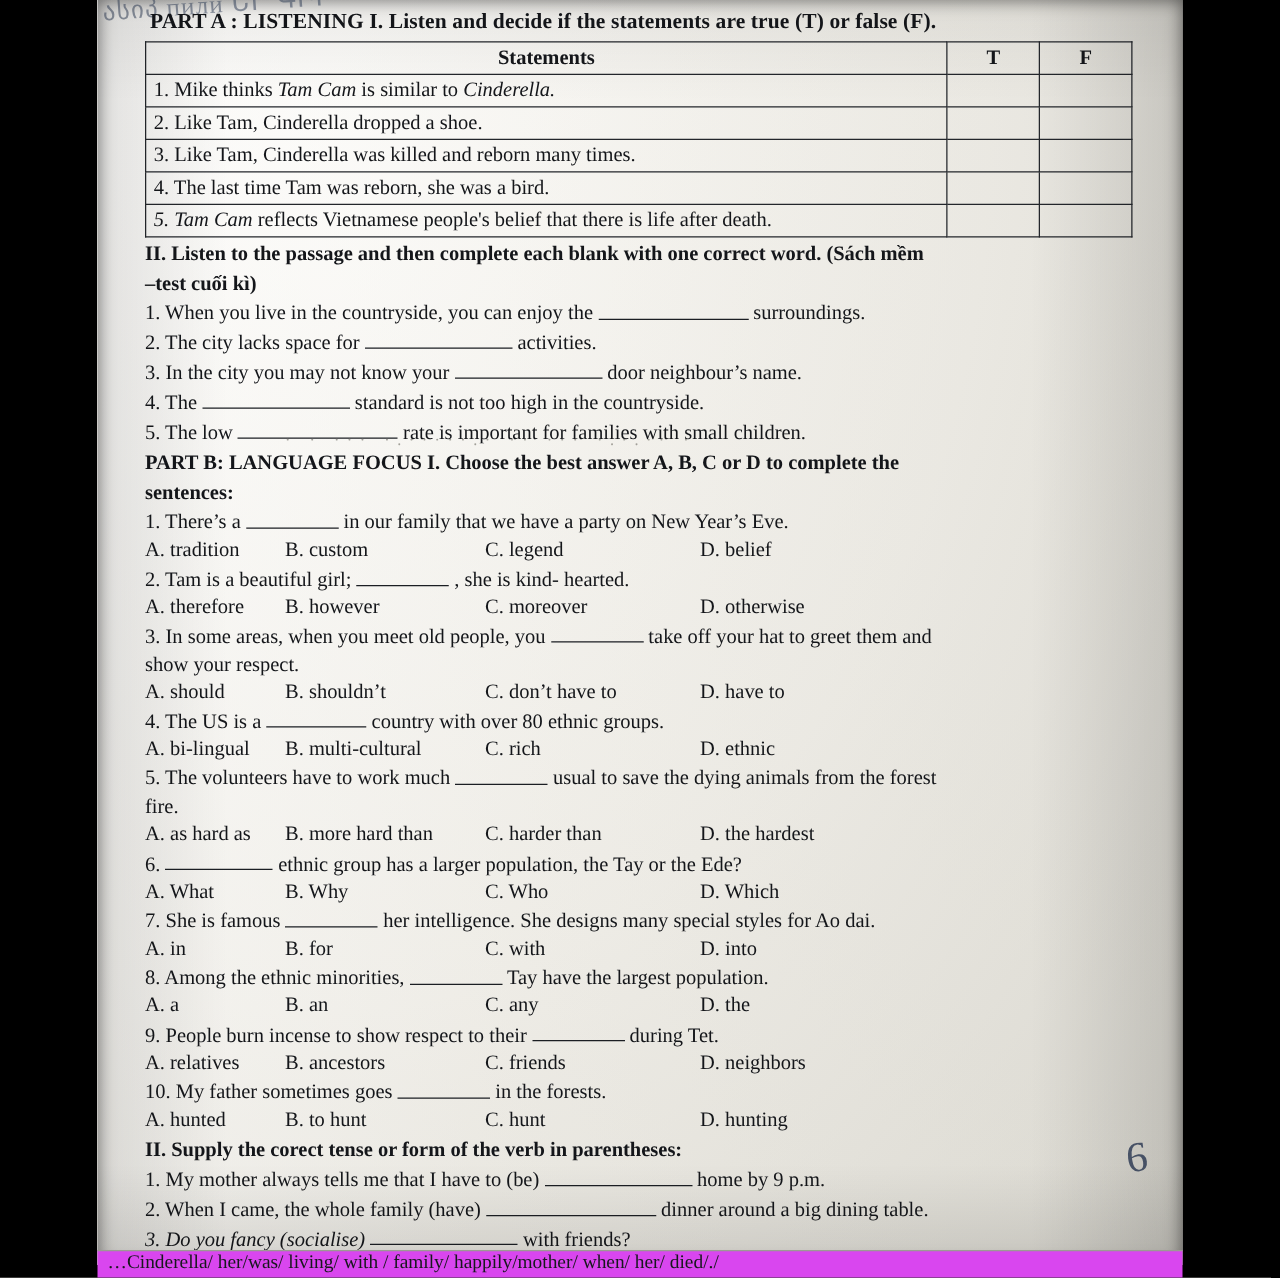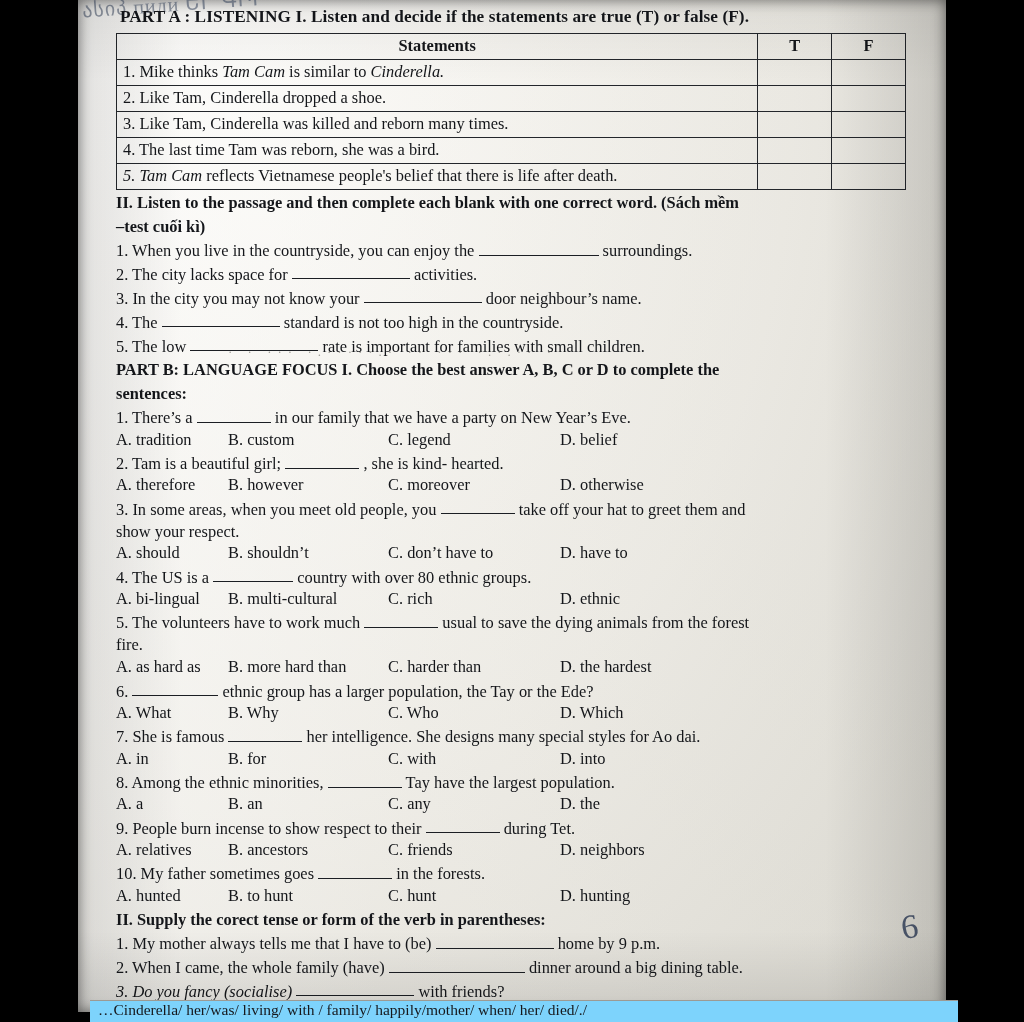--- a/index.html
+++ b/index.html
@@ -106,25 +106,25 @@
   .opts {
     margin: 1px 0 0 10px;
     display: flex;
   }
   .opts span { display: inline-block; }
   .o1 { width: 112px; }
   .o2 { width: 160px; }
   .o3 { width: 172px; }
   .bottom-strip {
     position: absolute;
-    left: 90px;
+    left: 78px;
     top: 1000px;
     width: 868px;
     height: 22px;
-    background: #7dd3fc;
+    background: #d946ef;
     color: #16181c;
     font-size: 15.5px;
     overflow: hidden;
     padding-left: 8px;
     box-sizing: border-box;
     border-top: 1px solid #9c9a93;
   }
   .penmark {
     position: absolute;
     right: 28px;

